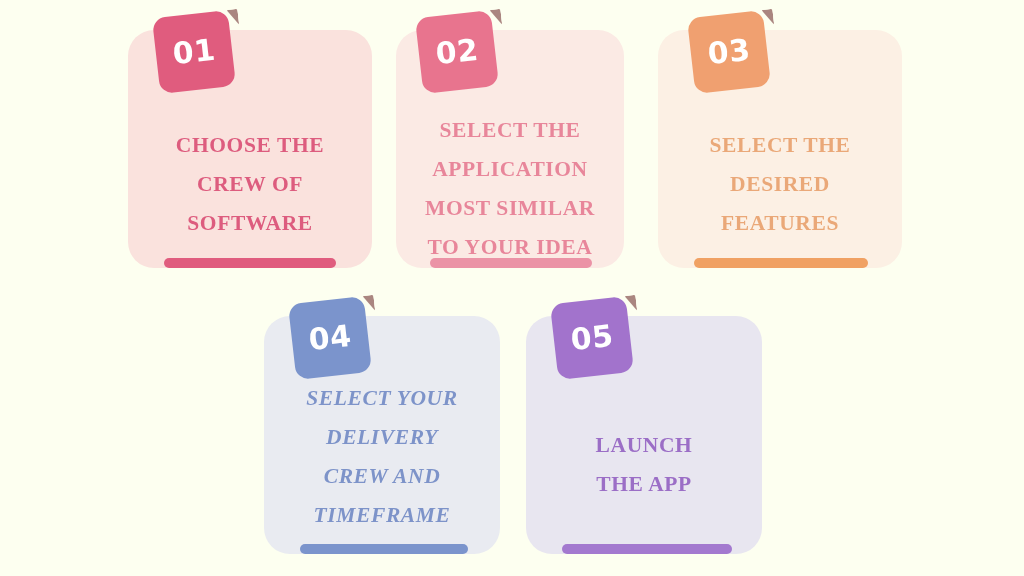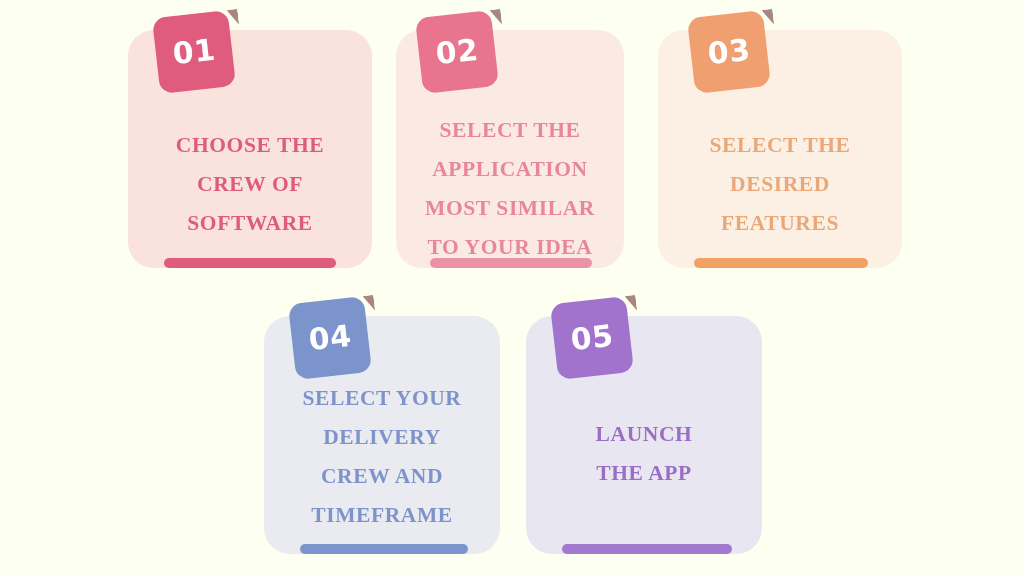--- a/index.html
+++ b/index.html
@@ -130,34 +130,34 @@
 FEATURES</div>
     <div class="card-bar" style="background: rgb(240, 161, 99); left: 36px; width: 174px; top: 228px;"></div>
     <div class="step-badge" style="background: rgb(240, 160, 112); left: 33px; top: -16px;">
       <div class="badge-fold"></div>
       <div class="badge-label">03</div>
     </div>
   </div>
 
   <div class="step-card" id="step-card-4">
     <div class="card-surface" style="background: rgb(233, 235, 241);"></div>
-    <div class="card-title" style="color: rgb(125, 147, 201); top: 63px;">SELECT YOUR
+    <div class="card-title" style="color: rgb(125, 147, 201); top: 63px; font-style: italic;">SELECT YOUR
 DELIVERY
 CREW AND
 TIMEFRAME</div>
     <div class="card-bar" style="background: rgb(123, 148, 204); left: 36px; width: 168px; top: 228px;"></div>
     <div class="step-badge" style="background: rgb(123, 148, 204); left: 28px; top: -16px;">
       <div class="badge-fold"></div>
       <div class="badge-label">04</div>
     </div>
   </div>
 
   <div class="step-card" id="step-card-5">
     <div class="card-surface" style="background: rgb(232, 230, 240);"></div>
-    <div class="card-title" style="color: rgb(155, 110, 198); top: 99px;">LAUNCH
+    <div class="card-title" style="color: rgb(155, 110, 198); top: 110px;">LAUNCH
 THE APP</div>
     <div class="card-bar" style="background: rgb(163, 121, 207); left: 36px; width: 170px; top: 228px;"></div>
     <div class="step-badge" style="background: rgb(162, 115, 204); left: 28px; top: -16px;">
       <div class="badge-fold"></div>
       <div class="badge-label">05</div>
     </div>
   </div>
 
 </div>
 

